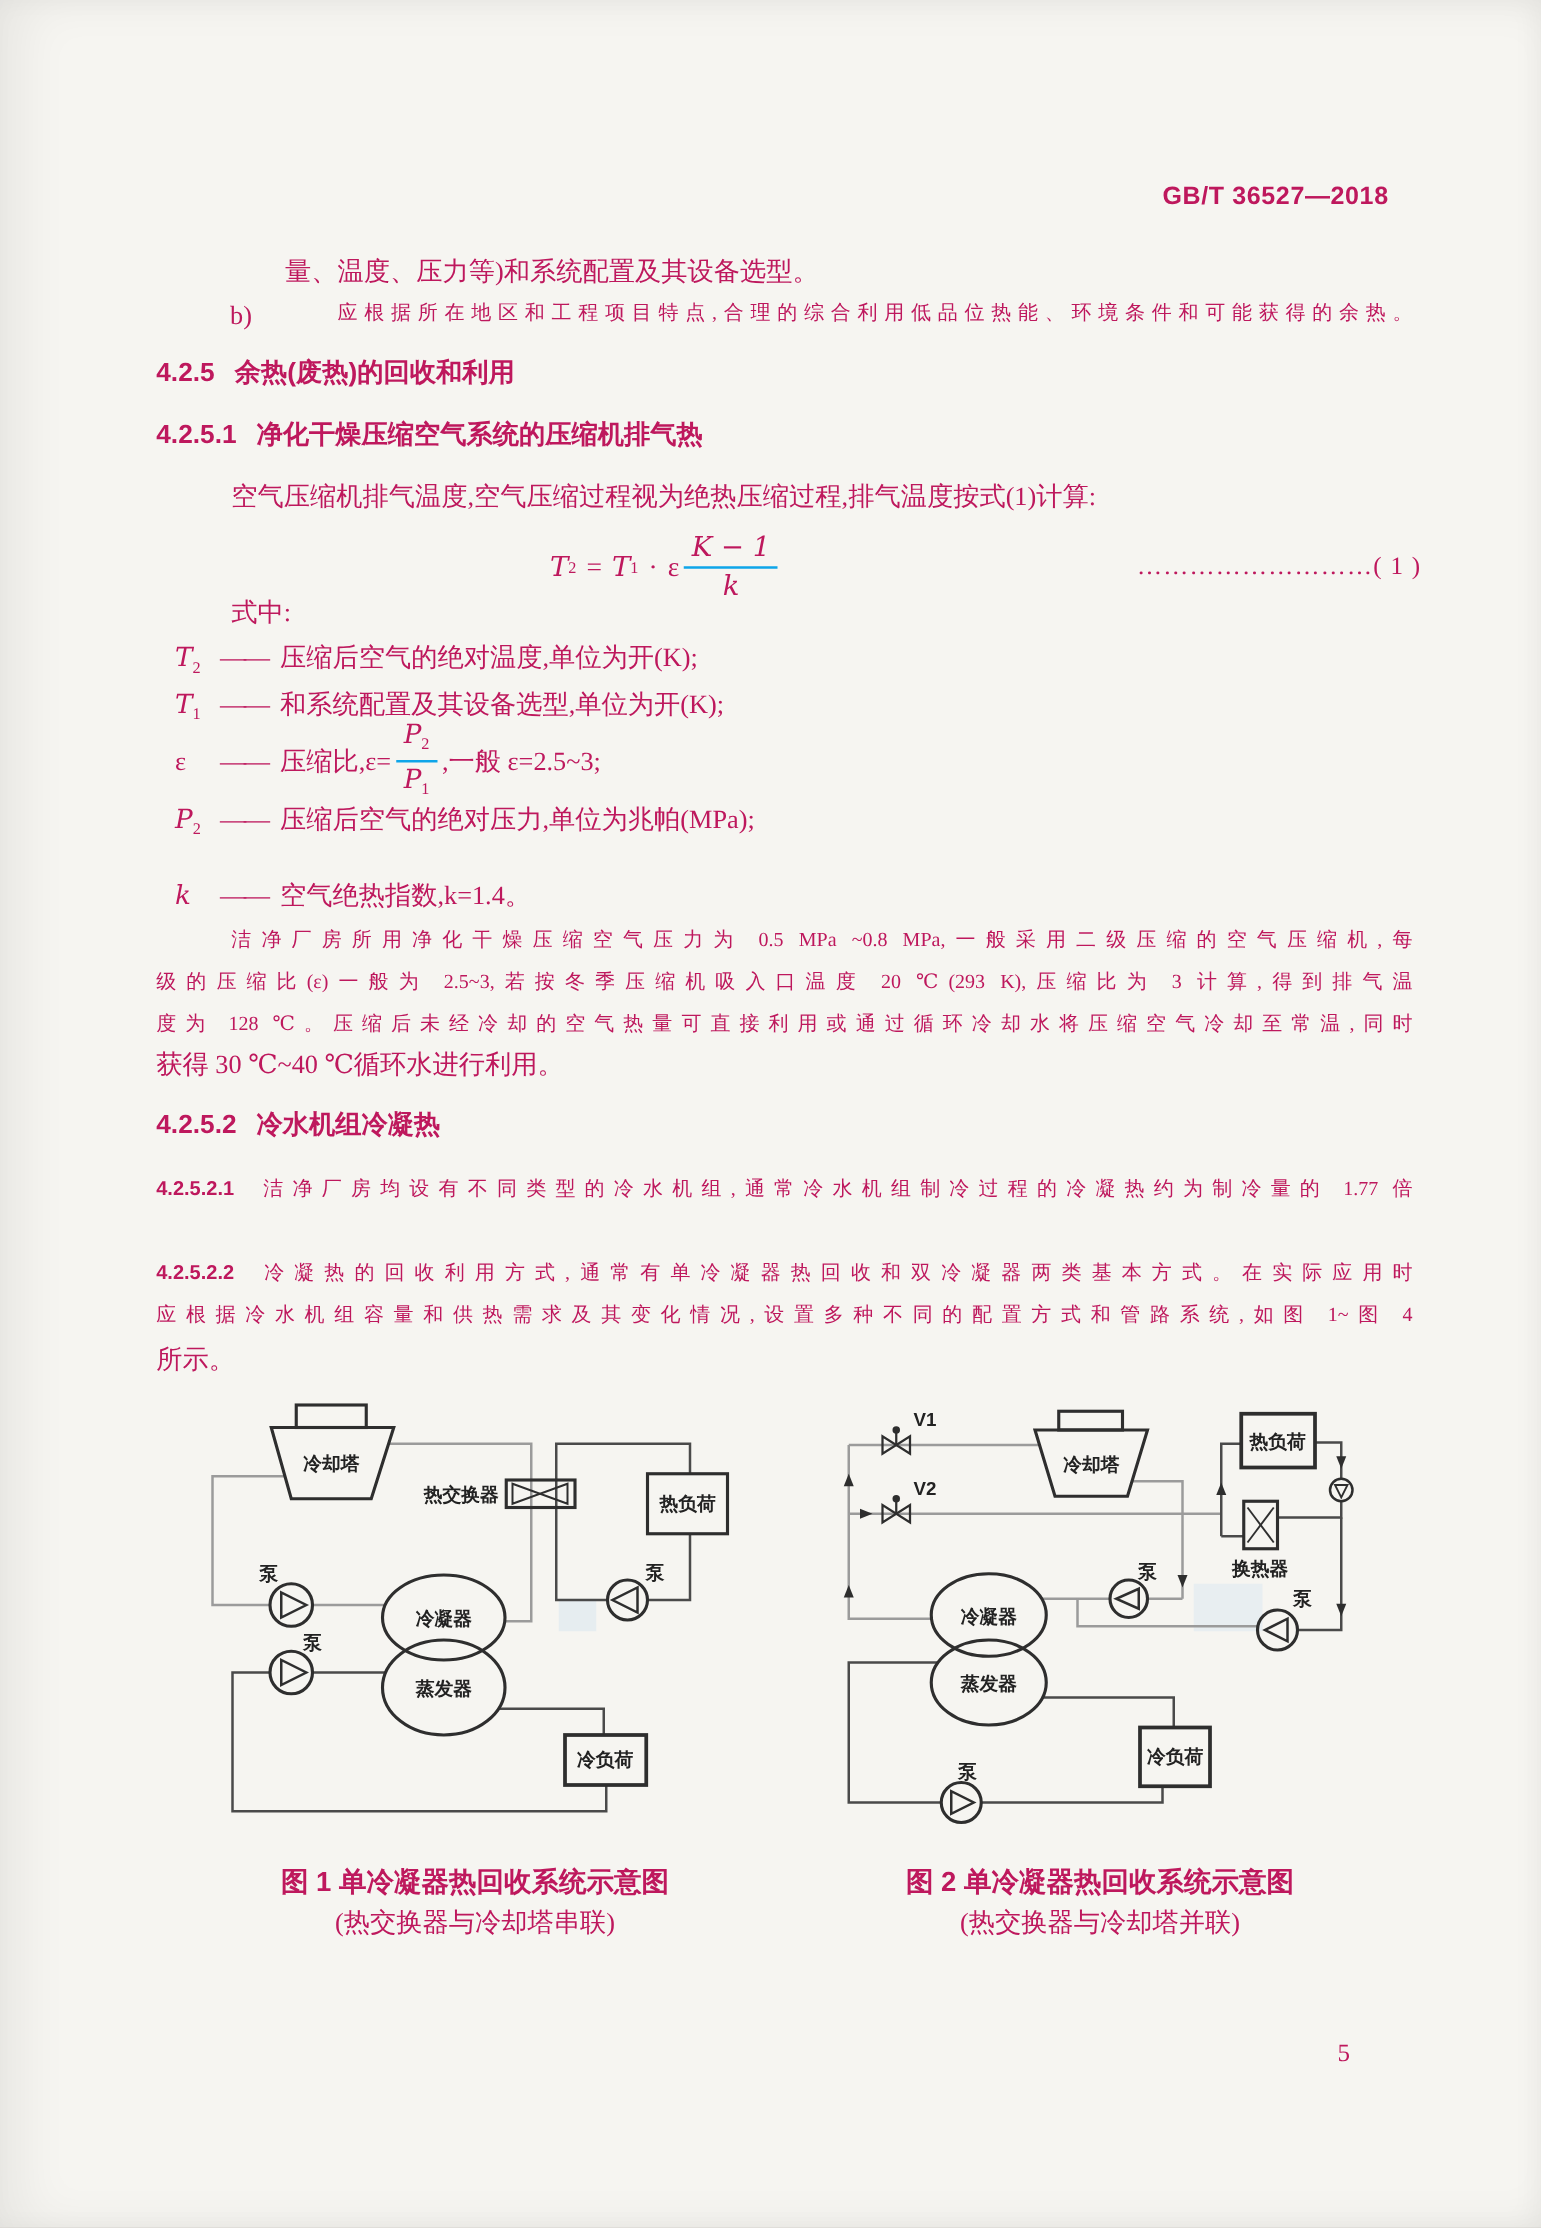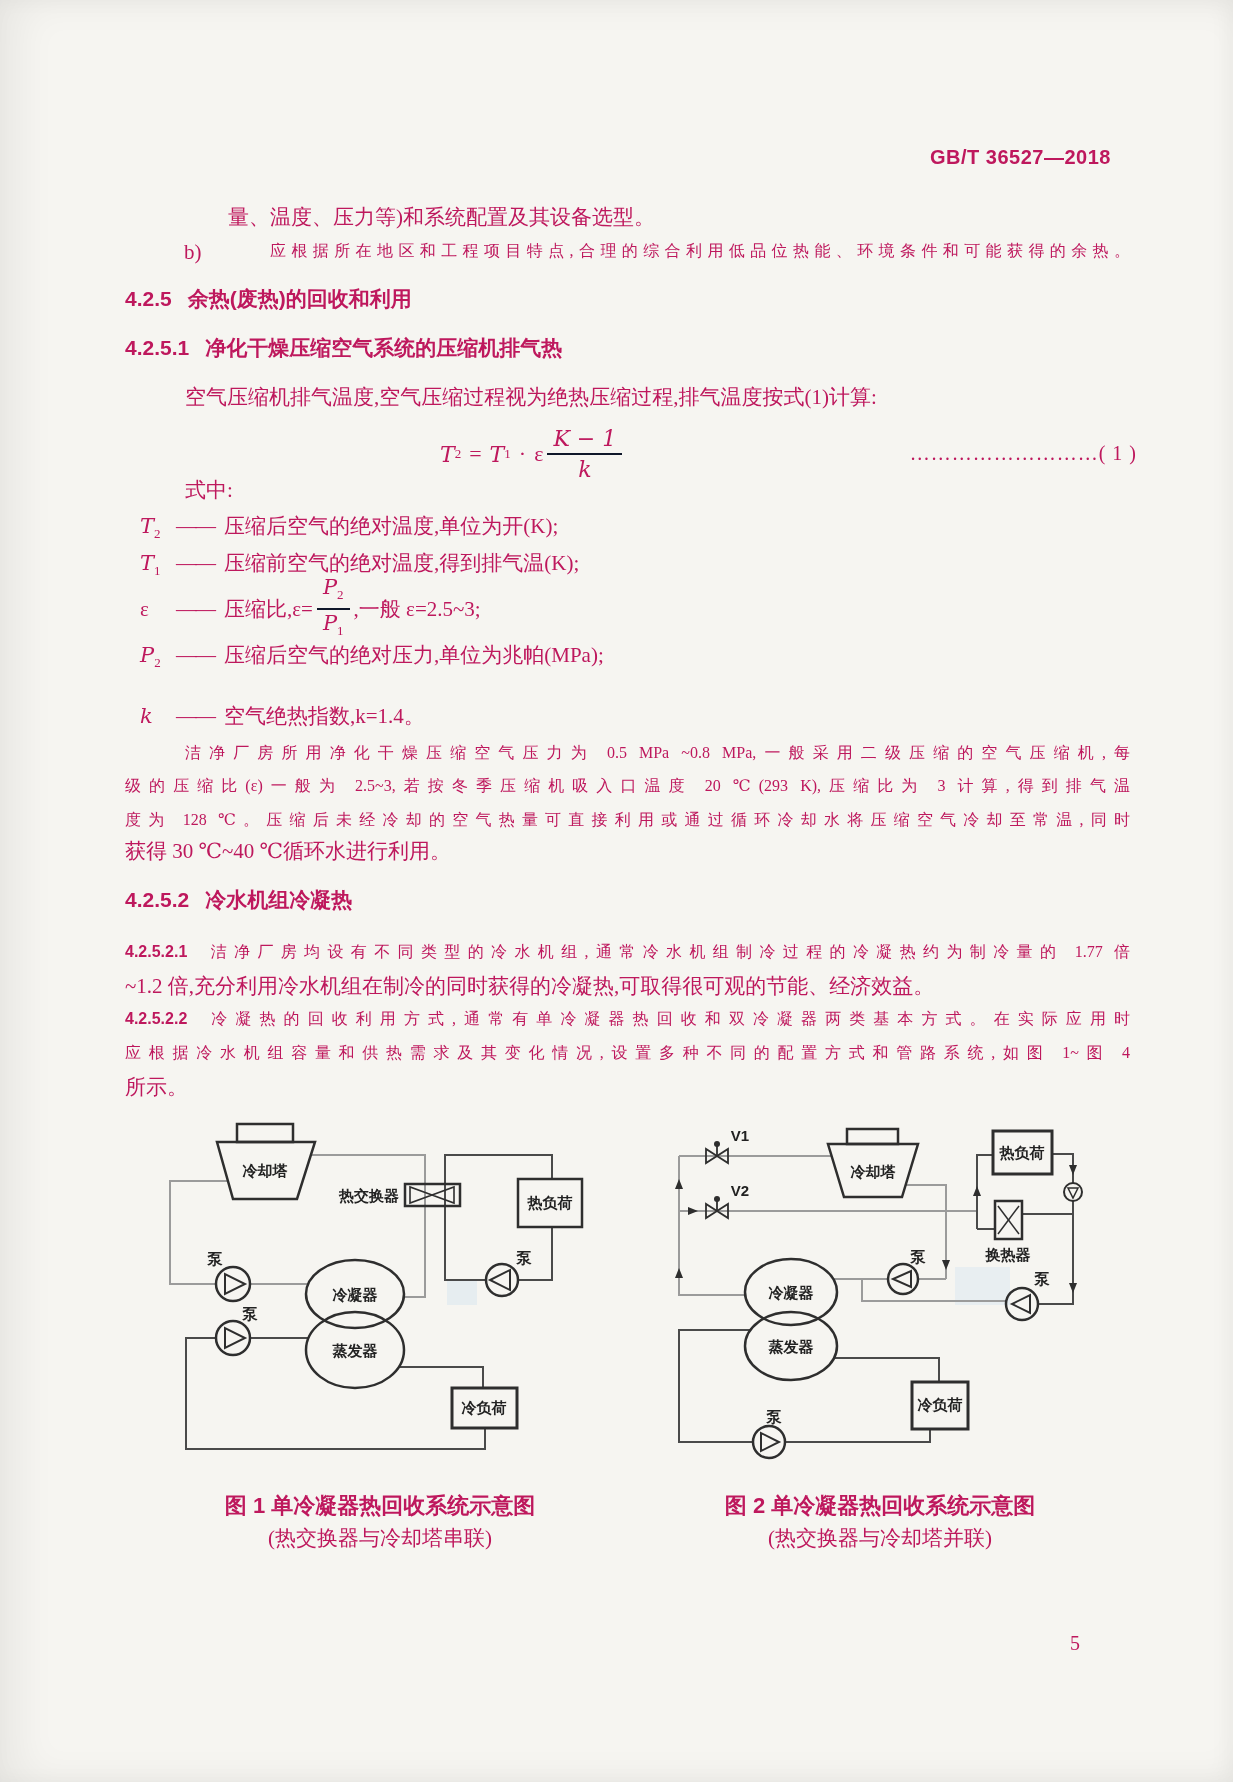--- a/index.html
+++ b/index.html
@@ -16,21 +16,21 @@
   .hdr{position:absolute;left:930px;top:146px;font-size:20px;font-weight:bold;letter-spacing:0.5px;font-family:"Liberation Sans","DejaVu Sans",sans-serif;}
   .marker{position:absolute;font-size:21px;}
   .num{font-family:"Liberation Sans","DejaVu Sans",sans-serif;font-weight:bold;margin-right:16px;}
   .mi{font-style:italic;font-family:"DejaVu Serif","Liberation Serif",serif;}
   sub{font-size:13px;}
   .sym{display:inline-block;width:36px;}
   .dash{letter-spacing:-2px;margin-right:10px;}
   .defrow{position:absolute;left:140px;font-size:21px;line-height:22px;white-space:nowrap;}
   .frow{display:flex;align-items:center;}
   .frac{display:inline-block;text-align:center;vertical-align:middle;margin:0 4px;}
-  .frac .fn{display:block;padding:0 6px 2px 6px;border-bottom:2px solid #0f172a;}
+  .frac .fn{display:block;padding:0 6px 2px 6px;border-bottom:2px solid #0ea5e9;}
   .frac .fd{display:block;padding-top:2px;}
   .formula{position:absolute;left:440px;top:426px;display:flex;align-items:center;font-size:22px;}
   .eqleader{position:absolute;left:845px;top:442px;width:292px;text-align:right;font-size:20px;letter-spacing:1px;}
   .caption{position:absolute;width:460px;text-align:center;font-size:22px;font-family:"Liberation Sans","DejaVu Sans",sans-serif;font-weight:bold;}
   .subcaption{position:absolute;width:460px;text-align:center;font-size:21px;}
   .pageno{position:absolute;left:1070px;top:1632px;font-size:20px;}
   svg text{font-family:"Liberation Sans","DejaVu Sans",sans-serif;font-weight:600;fill:#222;}
   .fig{position:absolute;}
 </style>
 </head>
@@ -70,21 +70,21 @@
   <div class="eqleader">
     <span>………………………</span><span>( 1 )</span>
   </div>
 
   <div class="line" style="left:185px;top:479px;">式中:</div>
 
   <div class="defrow" style="top:515px;">
     <span class="sym"><span class="mi">T</span><sub>2</sub></span><span class="dash">——</span><span>压缩后空气的绝对温度,单位为开(K);</span>
   </div>
   <div class="defrow" style="top:552px;">
-    <span class="sym"><span class="mi">T</span><sub>1</sub></span><span class="dash">——</span><span>压缩前空气的绝对温度,得到排气温(K);</span>
+    <span class="sym"><span class="mi">T</span><sub>1</sub></span><span class="dash">——</span><span>和系统配置及其设备选型,单位为开(K);</span>
   </div>
   <div class="defrow frow" style="top:585px;height:48px;">
     <span class="sym">ε</span>
       <span class="dash">——</span>
       <span>压缩比,ε=</span>
     <span class="frac">
       <span class="fn"><span class="mi">P</span><sub>2</sub></span>
       <span class="fd"><span class="mi">P</span><sub>1</sub></span>
     </span>
     <span>,一般 ε=2.5~3;</span>
@@ -101,21 +101,20 @@
   <div class="jline" style="left:125px;top:809px;">度为 128 ℃。压缩后未经冷却的空气热量可直接利用或通过循环冷却水将压缩空气冷却至常温,同时</div>
   <div class="line" style="left:125px;top:840px;">获得 30 ℃~40 ℃循环水进行利用。</div>
 
   <div class="line hsans" style="left:125px;top:889px;">
     <span class="num">4.2.5.2</span><span>冷水机组冷凝热</span>
   </div>
 
   <div class="jline" style="left:125px;top:941px;">
     <span class="num">4.2.5.2.1</span><span>洁净厂房均设有不同类型的冷水机组,通常冷水机组制冷过程的冷凝热约为制冷量的 1.77 倍</span>
   </div>
-  <div class="line" style="left:125px;top:975px;">~1.2 倍,充分利用冷水机组在制冷的同时获得的冷凝热,可取得很可观的节能、经济效益。</div>
 
   <div class="jline" style="left:125px;top:1008px;">
     <span class="num">4.2.5.2.2</span><span>冷凝热的回收利用方式,通常有单冷凝器热回收和双冷凝器两类基本方式。在实际应用时</span>
   </div>
   <div class="jline" style="left:125px;top:1042px;">应根据冷水机组容量和供热需求及其变化情况,设置多种不同的配置方式和管路系统,如图 1~图 4</div>
   <div class="line" style="left:125px;top:1076px;">所示。</div>
 
   <svg class="fig" style="left:150px;top:1112px;" width="460" height="350" viewBox="0 0 460 350">
 
     <rect x="297" y="167" width="30" height="26" fill="#cfe2f0" opacity="0.4"></rect>

